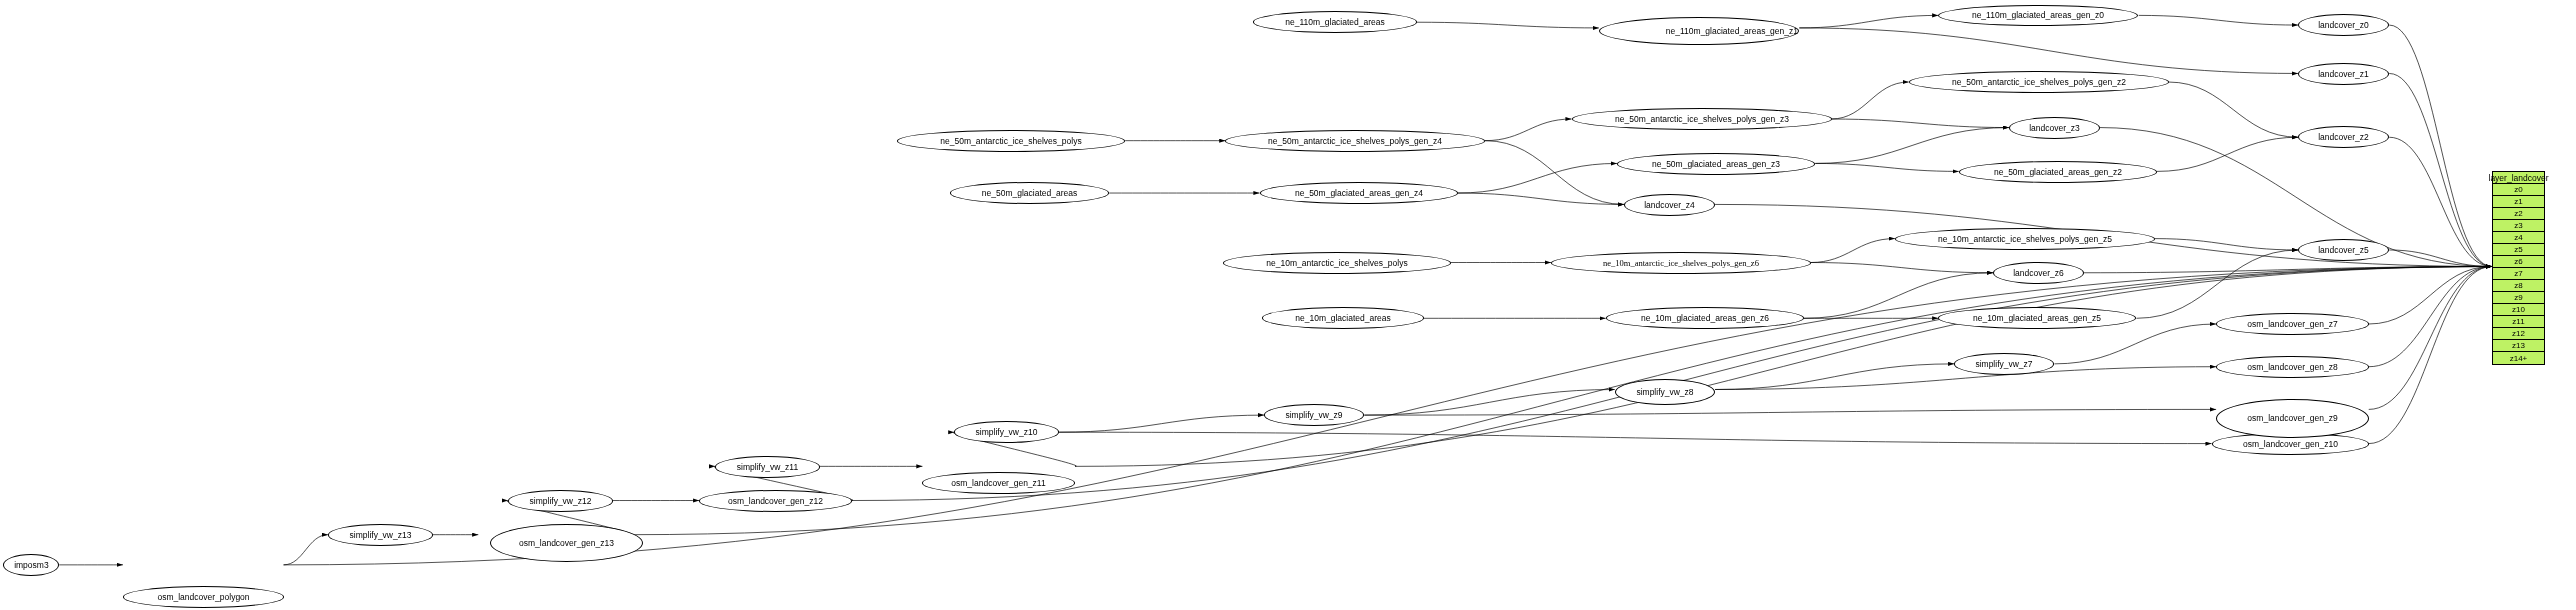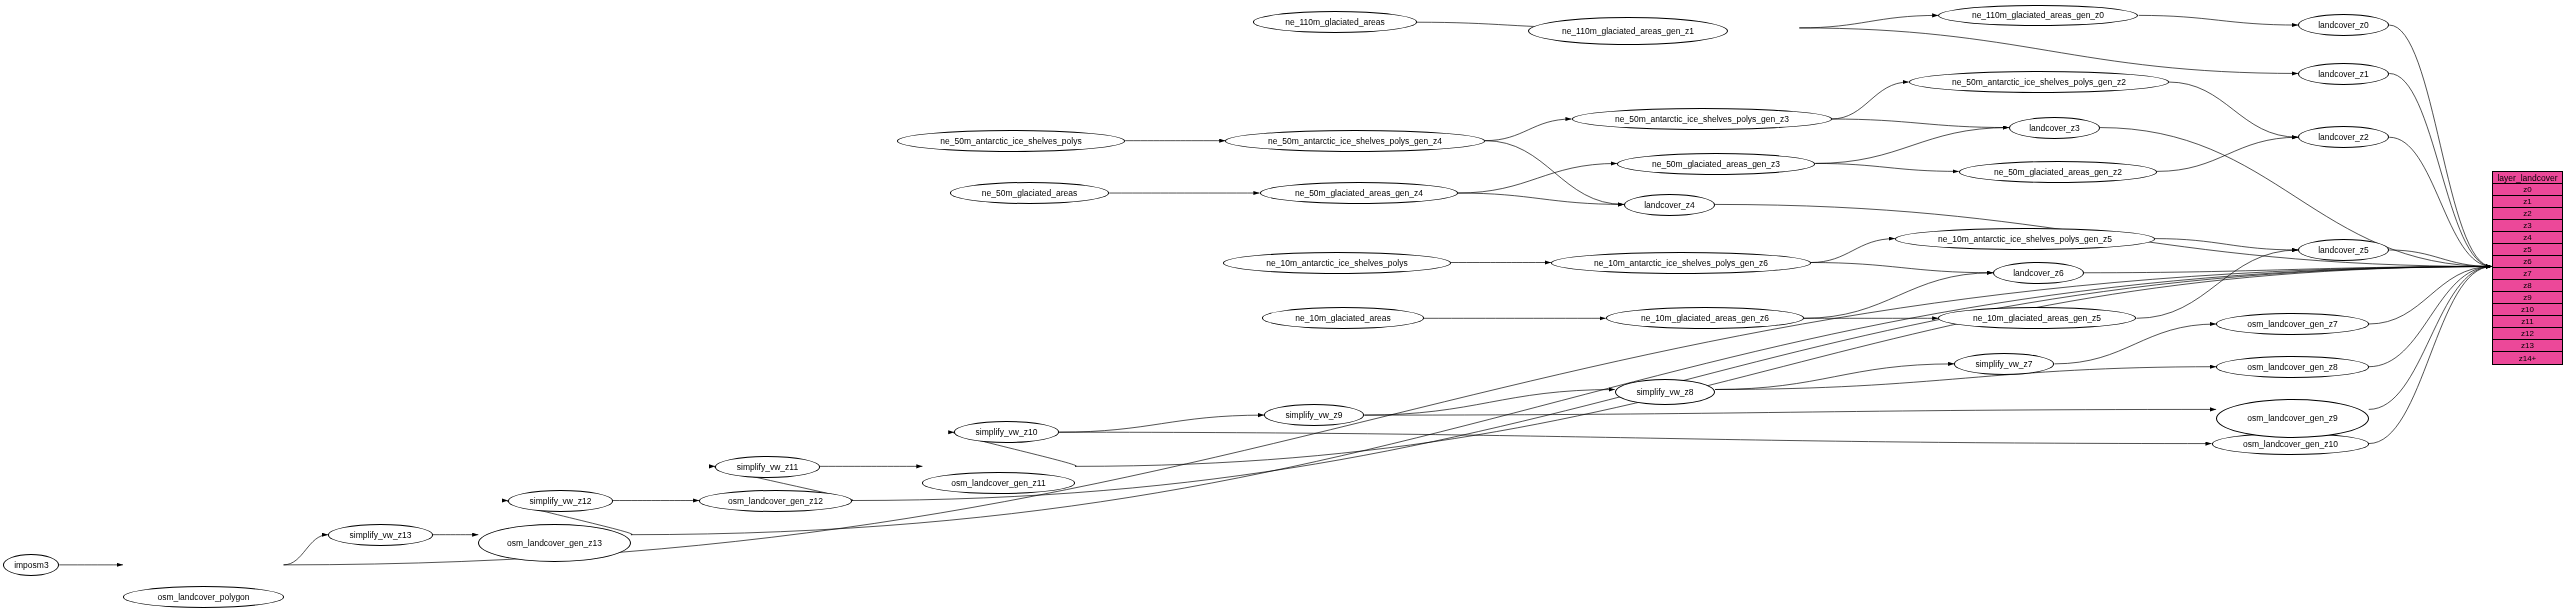--- a/index.html
+++ b/index.html
@@ -144,21 +144,21 @@
   <div id="node-layer">
       <div class="node ellipse" style="left: 3.4px; top: 554px; width: 56px; height: 21.6px; text-align: right;">
         <span>imposm3</span>
       </div>
       <div class="node ellipse" style="left: 123px; top: 586px; width: 161px; height: 21.6px;">
         <span>osm_landcover_polygon</span>
       </div>
       <div class="node ellipse" style="left: 328px; top: 524px; width: 105px; height: 21.6px;">
         <span>simplify_vw_z13</span>
       </div>
-      <div class="node ellipse" style="left: 478px; top: 524px; width: 153px; height: 38px; justify-content: center;">
+      <div class="node ellipse" style="left: 490px; top: 524px; width: 153px; height: 38px; justify-content: center;">
         <span>osm_landcover_gen_z13</span>
       </div>
       <div class="node ellipse" style="left: 508px; top: 490px; width: 105px; height: 21.6px;">
         <span>simplify_vw_z12</span>
       </div>
       <div class="node ellipse" style="left: 699px; top: 490px; width: 153px; height: 21.6px;">
         <span>osm_landcover_gen_z12</span>
       </div>
       <div class="node ellipse" style="left: 715px; top: 456px; width: 105px; height: 21.6px;">
         <span>simplify_vw_z11</span>
@@ -186,21 +186,21 @@
       </div>
       <div class="node ellipse" style="left: 2216px; top: 356px; width: 153px; height: 21.6px;">
         <span>osm_landcover_gen_z8</span>
       </div>
       <div class="node ellipse" style="left: 2216px; top: 313px; width: 153px; height: 21.6px;">
         <span>osm_landcover_gen_z7</span>
       </div>
       <div class="node ellipse" style="left: 1253px; top: 11.4px; width: 164px; height: 21.6px; justify-content: center;">
         <span>ne_110m_glaciated_areas</span>
       </div>
-      <div class="node ellipse" style="left: 1528px; top: 17px; width: 200px; height: 28px;">
+      <div class="node ellipse" style="left: 1599px; top: 17px; width: 200px; height: 28px; justify-content: flex-end;">
         <span>ne_110m_glaciated_areas_gen_z1</span>
       </div>
       <div class="node ellipse" style="left: 1938px; top: 4.6px; width: 200px; height: 21.6px;">
         <span>ne_110m_glaciated_areas_gen_z0</span>
       </div>
       <div class="node ellipse" style="left: 2298px; top: 14.2px; width: 91px; height: 21.6px;">
         <span>landcover_z0</span>
       </div>
       <div class="node ellipse" style="left: 2298px; top: 63px; width: 91px; height: 21.6px;">
         <span>landcover_z1</span>
@@ -237,41 +237,41 @@
       </div>
       <div class="node ellipse" style="left: 1624px; top: 194px; width: 91px; height: 21.6px;">
         <span>landcover_z4</span>
       </div>
       <div class="node ellipse" style="left: 1895px; top: 228px; width: 260px; height: 21.6px;">
         <span>ne_10m_antarctic_ice_shelves_polys_gen_z5</span>
       </div>
       <div class="node ellipse" style="left: 1223px; top: 252px; width: 228px; height: 21.6px;">
         <span>ne_10m_antarctic_ice_shelves_polys</span>
       </div>
-      <div class="node ellipse" style="left: 1551px; top: 252px; width: 260px; height: 21.6px;">
+      <div class="node ellipse" style="left: 1551px; top: 252px; width: 260px; height: 21.6px; font-family: Liberation Serif, serif;">
         <span>ne_10m_antarctic_ice_shelves_polys_gen_z6</span>
       </div>
       <div class="node ellipse" style="left: 1993px; top: 262px; width: 91px; height: 21.6px;">
         <span>landcover_z6</span>
       </div>
       <div class="node ellipse" style="left: 2298px; top: 239px; width: 91px; height: 21.6px;">
         <span>landcover_z5</span>
       </div>
       <div class="node ellipse" style="left: 1262px; top: 307px; width: 162px; height: 21.6px;">
         <span>ne_10m_glaciated_areas</span>
       </div>
       <div class="node ellipse" style="left: 1606px; top: 307px; width: 198px; height: 21.6px;">
         <span>ne_10m_glaciated_areas_gen_z6</span>
       </div>
       <div class="node ellipse" style="left: 1938px; top: 307px; width: 198px; height: 21.6px;">
         <span>ne_10m_glaciated_areas_gen_z5</span>
       </div>
     </div>
 
-  <div class="table-node" id="layer-table" style="left: 2492px; top: 171px; width: 71px; background: #ec4899;">
+  <div class="table-node" id="layer-table" style="left: 2492px; top: 171px; width: 53px; background: #bef264;">
     <div class="table-title">layer_landcover</div>
     <div id="table-rows">
         <div class="table-cell">z0</div>
         <div class="table-cell">z1</div>
         <div class="table-cell">z2</div>
         <div class="table-cell">z3</div>
         <div class="table-cell">z4</div>
         <div class="table-cell">z5</div>
         <div class="table-cell">z6</div>
         <div class="table-cell">z7</div>

